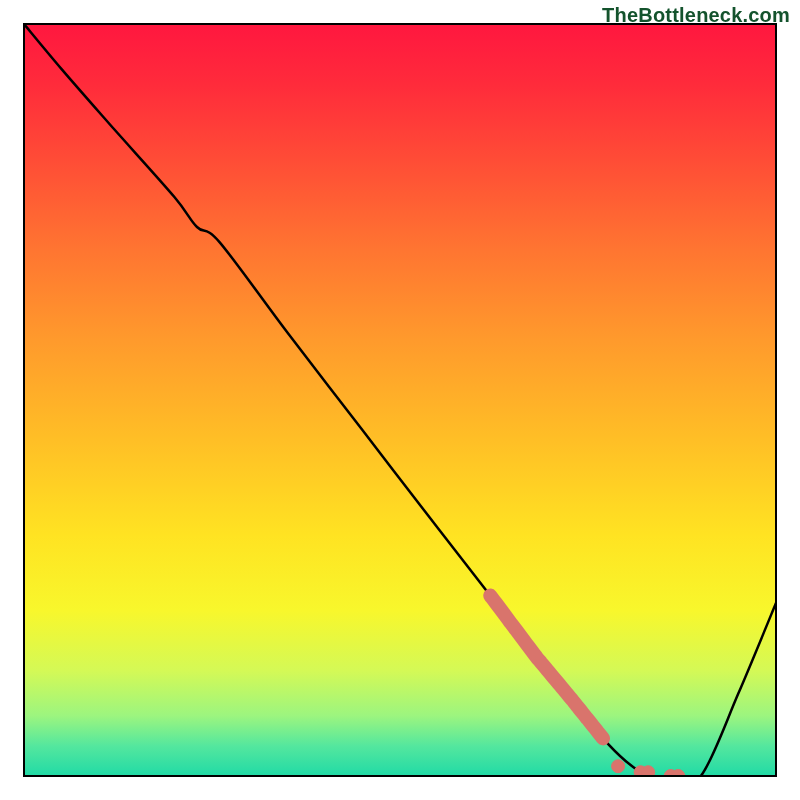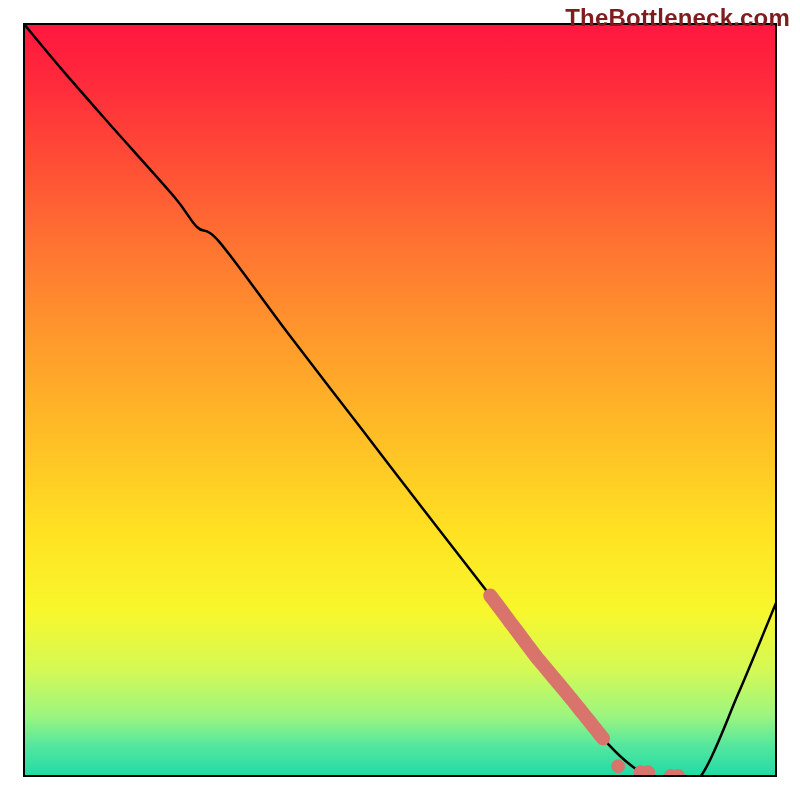--- a/index.html
+++ b/index.html
@@ -13,23 +13,23 @@
   }
   .container {
     position: relative;
     width: 800px;
     height: 800px;
   }
   .watermark {
     position: absolute;
     top: 4px;
     right: 10px;
-    font-size: 24px;
+    font-size: 20px;
     font-weight: bold;
-    color: #7f1d1d;
+    color: #14532d;
     letter-spacing: 0.2px;
     z-index: 100;
   }
   svg {
     position: absolute;
     inset: 0;
     width: 800px;
     height: 800px;
   }
   .plot-border {

